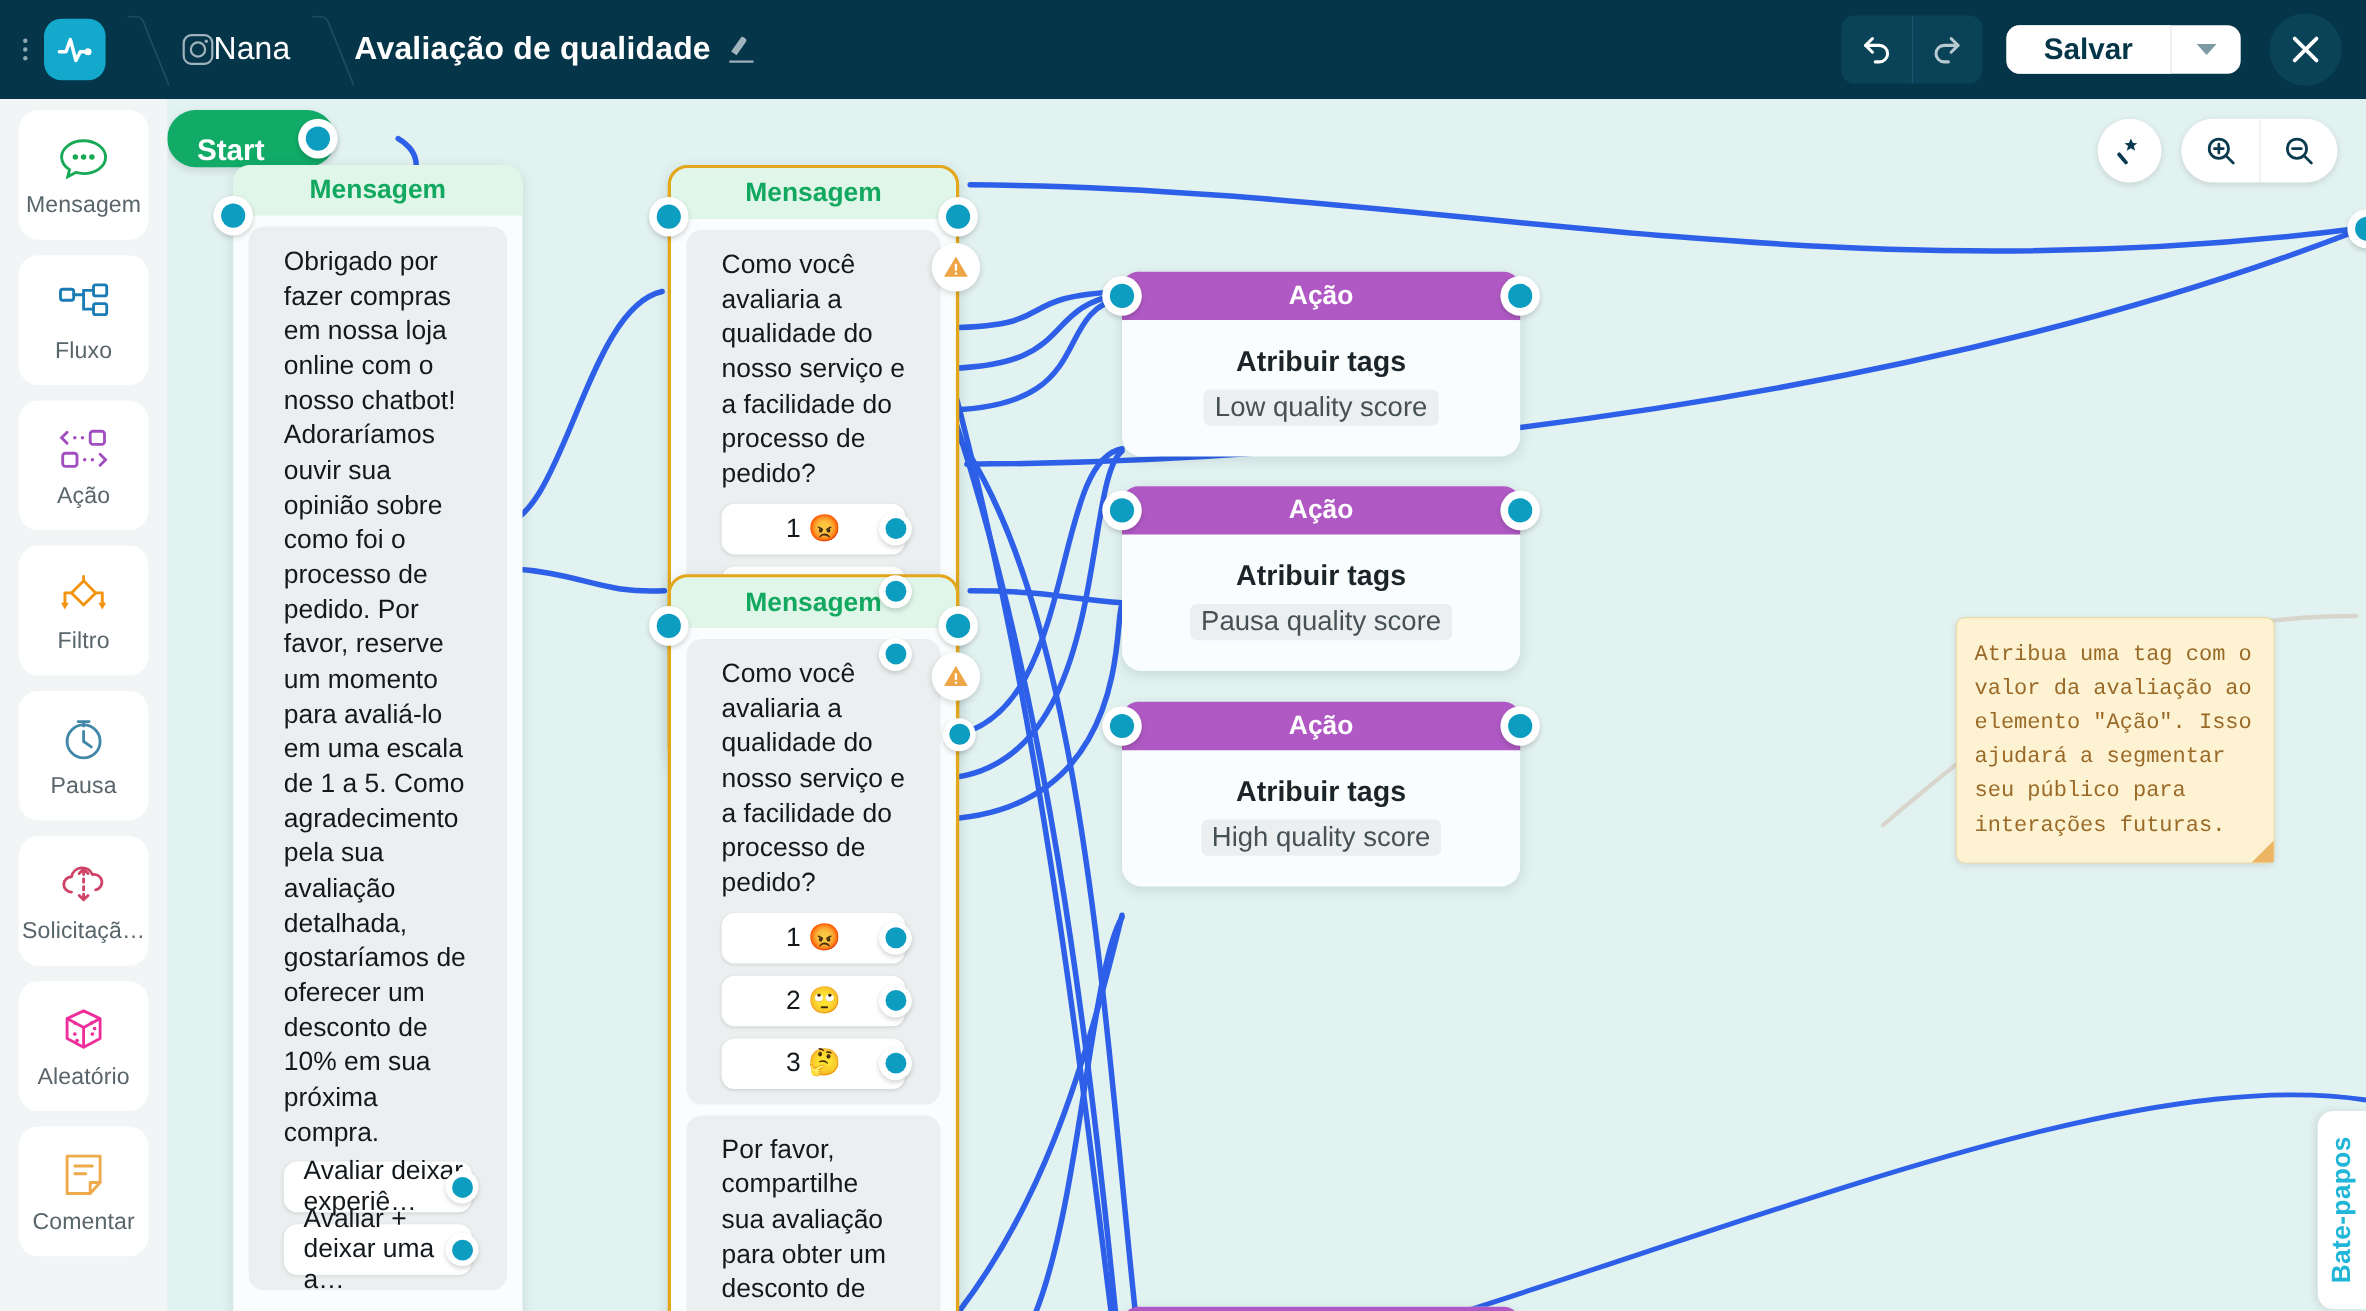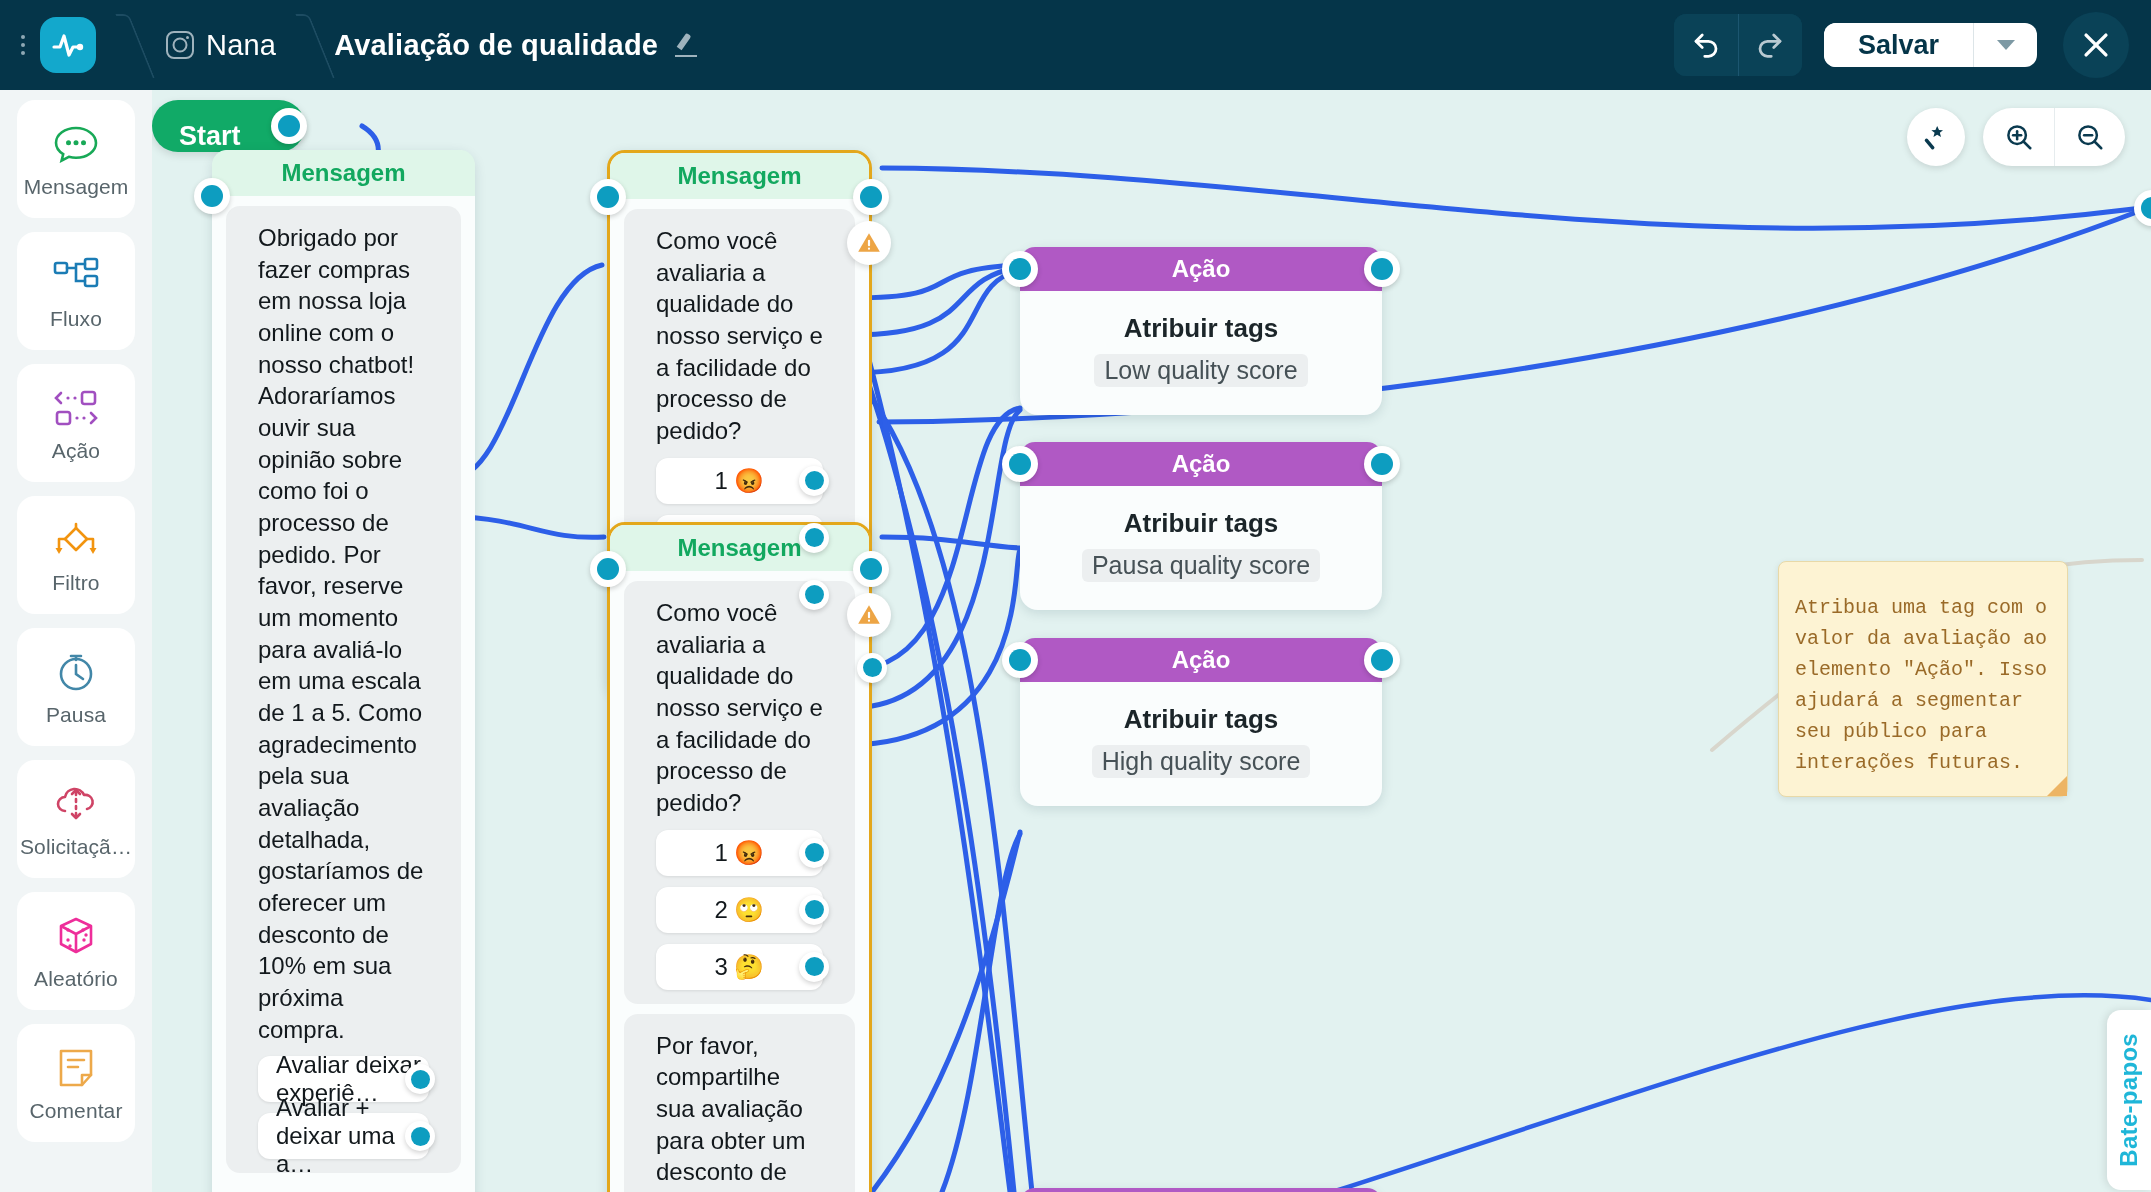--- a/index.html
+++ b/index.html
@@ -34,21 +34,21 @@
   .hdr-sep::after {
     content: ""; position: absolute; left: 12px; top: 14px;
     width: 32px; height: 62px;
     border-right: 2px solid #1d4c62;
     border-top: 2px solid #1d4c62;
     transform: skewX(22deg);
     border-radius: 0 6px 0 0;
     clip-path: polygon(60% 0, 100% 0, 100% 100%, 60% 100%);
   }
   .ig-chip {
-    display: flex; align-items: center; gap: 12px;
+    display: flex; align-items: center; gap: 0;
     margin-left: 30px;
   }
   .ig-box {
     width: 28px; height: 28px; border: 2.4px solid #9fb3bd; border-radius: 8px;
     position: relative;
   }
   .ig-box::before {
     content: ""; position: absolute; left: 50%; top: 50%;
     width: 11px; height: 11px; border: 2.2px solid #9fb3bd; border-radius: 50%;
     transform: translate(-50%, -50%);
@@ -202,21 +202,21 @@
   }
 
   
   #note-node {
     width: 290px; background: #fdf3d3; border: 1.5px solid #e8d9a8;
     border-radius: 8px; padding: 18px 16px;
     box-shadow: 0 2px 7px rgba(0,0,0,.09);
   }
   #note-node p {
     font-family: "Liberation Mono", monospace;
-    font-size: 20px; line-height: 1.55; color: #9a6a28; margin-top: 12px;
+    font-size: 20px; line-height: 1.55; color: #9a6a28;
   }
   #note-node::after {
     content: ""; position: absolute; right: 0; bottom: 0;
     border-style: solid; border-width: 0 0 20px 20px;
     border-color: transparent transparent #edb464 transparent;
   }
 
   
   #canvas-tools {
     position: absolute; right: 26px; top: 18px;

